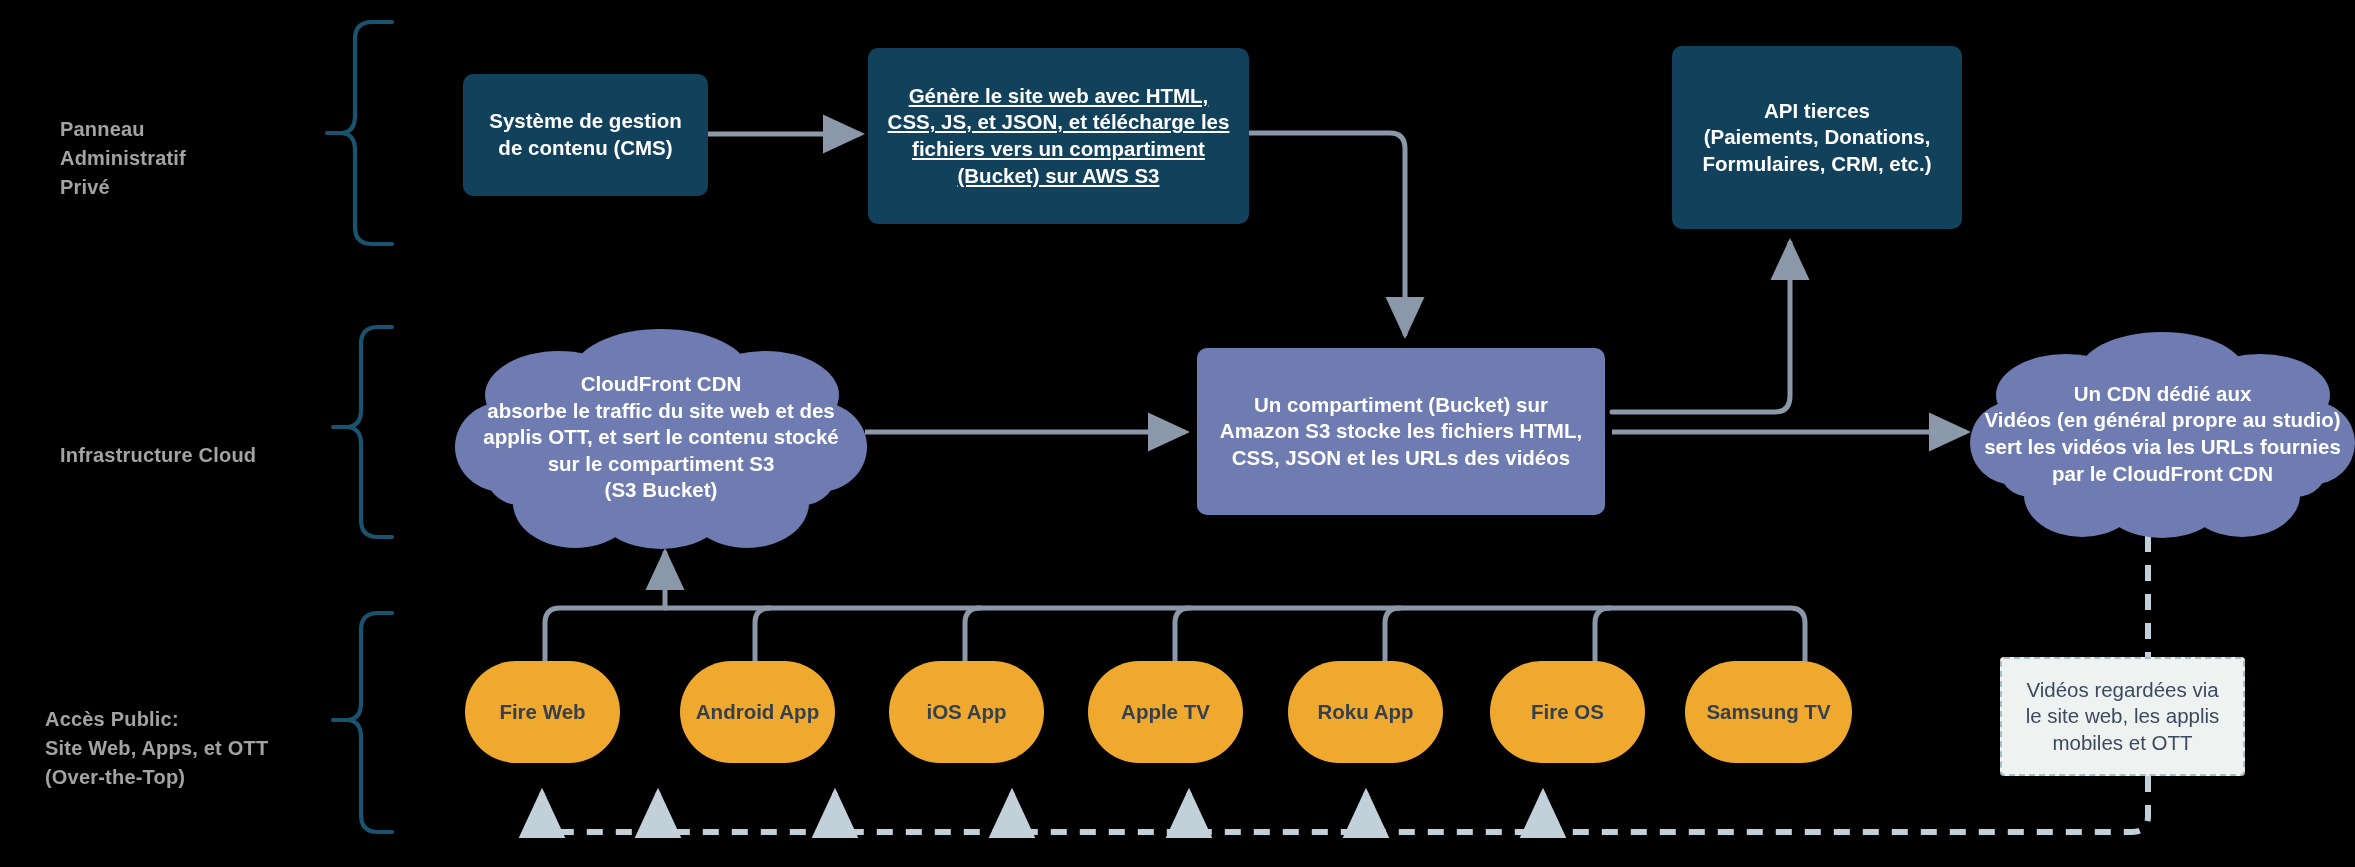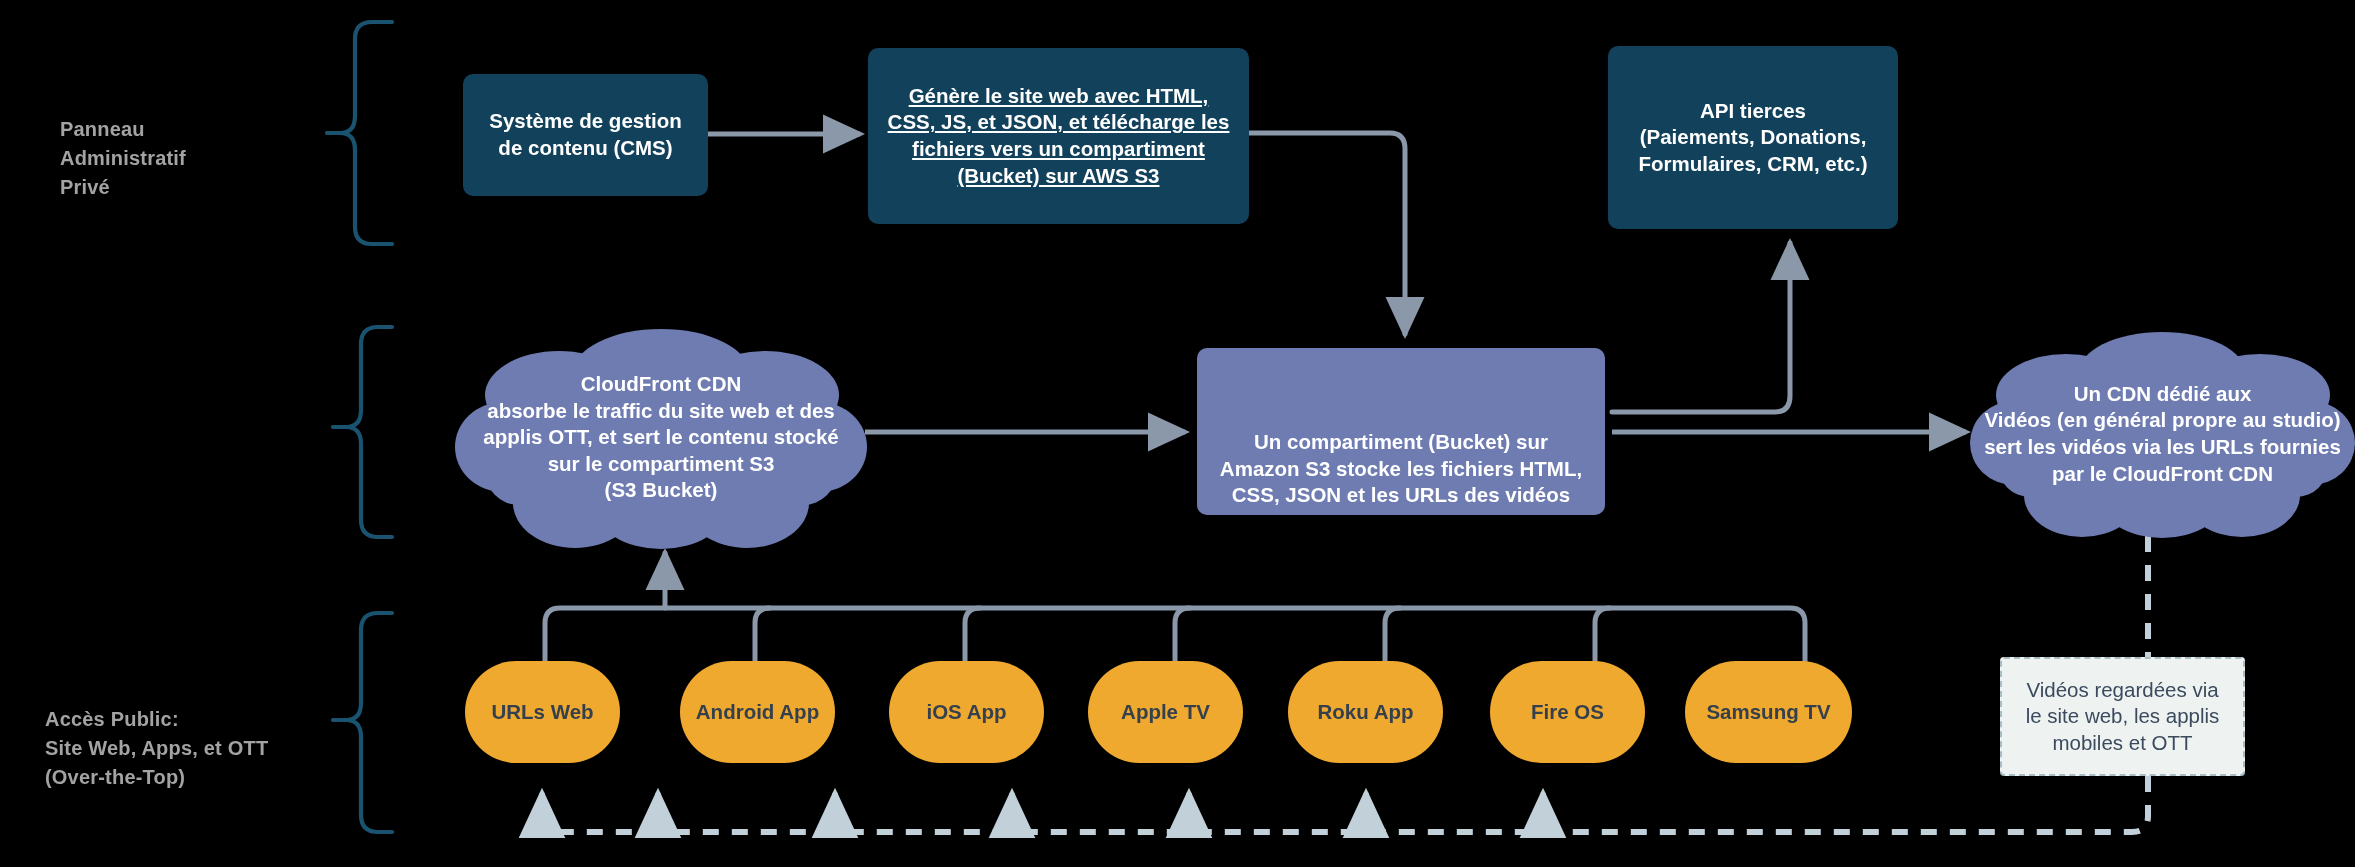--- a/index.html
+++ b/index.html
@@ -169,39 +169,42 @@
       <path d="M1376,832 Q1366,832 1366,818 L1366,795" marker-end="url(#arrowDash)"></path>
       <path d="M1553,832 Q1543,832 1543,818 L1543,795" marker-end="url(#arrowDash)"></path>
     </g>
   </svg>
 
   <div class="row-label" style="left:60px; top:86px; width:270px;">
     <span>Panneau
 Administratif
 Privé</span>
   </div>
+  <div class="row-label" style="left:60px; top:412px; width:270px;">
+    <span>Infrastructure Cloud</span>
+  </div>
   <div class="row-label" style="left:45px; top:676px; width:290px;">
     <span>Accès Public:
 Site Web, Apps, et OTT
 (Over-the-Top)</span>
   </div>
 
   <div class="node box-dark" style="left:455px; top:74px; width:245px; height:122px;margin-left:8px;">
     <span class="node-text">Système de gestion
 de contenu (CMS)</span>
   </div>
 
   <div class="node box-dark" style="left:868px; top:48px; width:381px; height:176px;text-decoration:underline;">
     <span class="node-text">Génère le site web avec HTML,
 CSS, JS, et JSON, et télécharge les
 fichiers vers un compartiment
 (Bucket) sur AWS S3</span>
   </div>
 
-  <div class="node box-dark" style="left:1608px; top:46px; width:290px; height:183px;">
+  <div class="node box-dark" style="left:1672px; top:46px; width:290px; height:183px;">
     <span class="node-text">API tierces
 (Paiements, Donations,
 Formulaires, CRM, etc.)</span>
   </div>
 
   <div class="node cloud" style="left:455px; top:325px; width:412px; height:225px;">
     <svg class="cloud-shape" viewBox="0 0 412 225" preserveAspectRatio="none">
       <g fill="#6e7cb2">
         <ellipse cx="206" cy="48" rx="88" ry="44"></ellipse>
         <ellipse cx="104" cy="70" rx="74" ry="44"></ellipse>
@@ -214,21 +217,21 @@
         <rect x="30" y="58" width="352" height="122" rx="34"></rect>
       </g>
     </svg>
     <span class="node-text">CloudFront CDN
 absorbe le traffic du site web et des
 applis OTT, et sert le contenu stocké
 sur le compartiment S3
 (S3 Bucket)</span>
   </div>
 
-  <div class="node box-blue" style="left:1197px; top:348px; width:408px; height:167px;align-items:flex-end;">
+  <div class="node box-blue" style="left:1197px; top:348px; width:408px; height:167px;">
     <span class="node-text">Un compartiment  (Bucket) sur
 Amazon S3 stocke les fichiers HTML,
 CSS, JSON et les URLs des vidéos</span>
   </div>
 
   <div class="node cloud" style="left:1970px; top:330px; width:385px; height:208px;">
     <svg class="cloud-shape" viewBox="0 0 385 208" preserveAspectRatio="none">
       <g fill="#6e7cb2">
         <ellipse cx="192" cy="44" rx="84" ry="42"></ellipse>
         <ellipse cx="96" cy="65" rx="70" ry="41"></ellipse>
@@ -241,21 +244,21 @@
         <rect x="28" y="54" width="330" height="113" rx="32"></rect>
       </g>
     </svg>
     <span class="node-text">Un CDN dédié aux
 Vidéos (en général propre au studio)
 sert les vidéos via les URLs fournies
 par le CloudFront CDN</span>
   </div>
 
   <div class="node pill" style="left:465px; top:661px; width:155px; height:102px;">
-    <span class="node-text">URLs Web</span>
+    <span class="node-text">Fire Web</span>
   </div>
   <div class="node pill" style="left:680px; top:661px; width:155px; height:102px;">
     <span class="node-text">Android App</span>
   </div>
   <div class="node pill" style="left:889px; top:661px; width:155px; height:102px;">
     <span class="node-text">iOS App</span>
   </div>
   <div class="node pill" style="left:1088px; top:661px; width:155px; height:102px;">
     <span class="node-text">Apple TV</span>
   </div>

